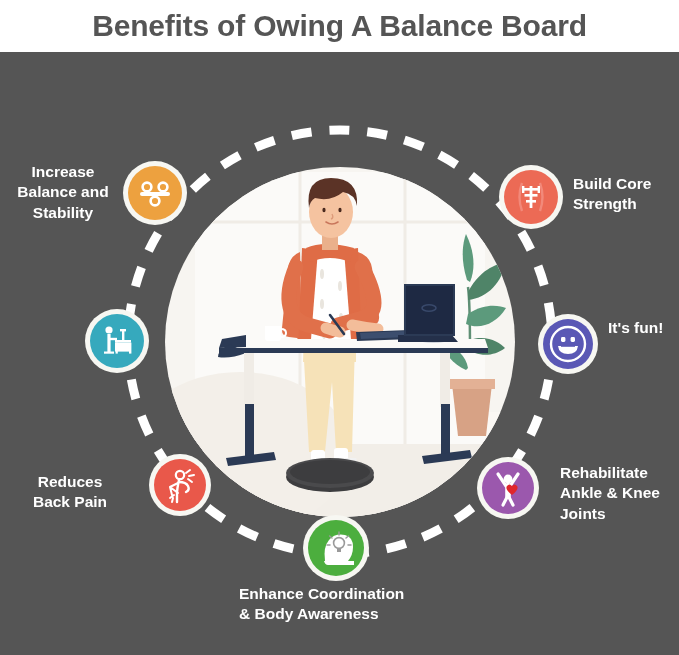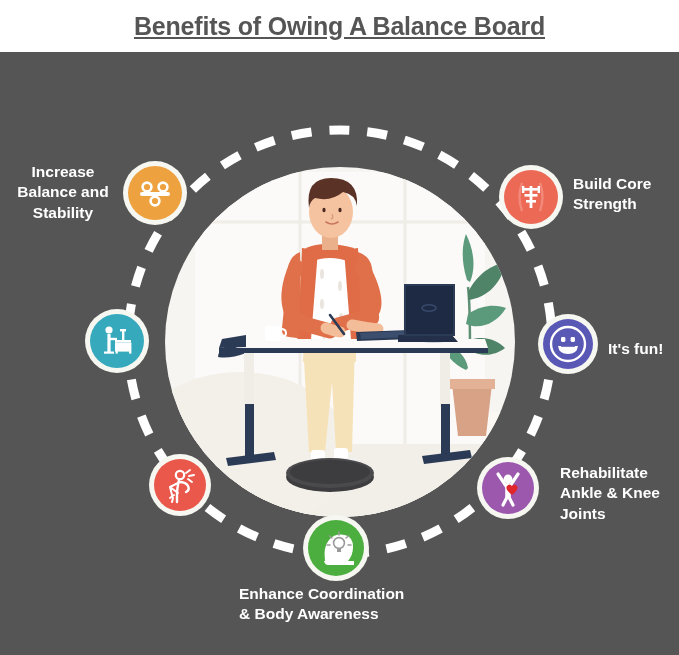--- a/index.html
+++ b/index.html
@@ -19,27 +19,26 @@
     position: absolute;
     left: 0; top: 0;
     width: 679px;
     height: 52px;
     background: #ffffff;
     display: flex;
     align-items: center;
     justify-content: center;
   }
   #title-text {
-    font-size: 25px;
+    font-size: 30px;
     font-weight: bold;
     color: #555555;
     letter-spacing: -0.2px;
     white-space: nowrap;
     text-align: right;
-    text-decoration: underline;
   }
   #canvas {
     position: absolute;
     left: 0; top: 52px;
     width: 679px;
     height: 603px;
     background: #555555;
   }
   #canvas-svg {
     position: absolute;
@@ -258,34 +257,36 @@
         <svg width="40" height="40" viewBox="0 0 40 40">
           <circle cx="20" cy="20" r="17" fill="none" stroke="#ffffff" stroke-width="2.4"></circle>
           <circle cx="20" cy="20" r="13.5" fill="#5a58b5"></circle>
           <rect x="13" y="13" width="4.4" height="5" rx="1.4" fill="#ffffff"></rect>
           <rect x="22.6" y="13" width="4.4" height="5" rx="1.4" fill="#ffffff"></rect>
           <path d="M10 22 h20 q-1 8 -10 8 q-9 0 -10 -8 Z" fill="#ffffff"></path>
           <path d="M13 22 h14" stroke="#5a58b5" stroke-width="1.6"></path>
         </svg>
       </div>
     </div>
-    <div class="label right" style="left:608px; top:287px; width:70px;">It's fun!</div>
+    <div class="label right" style="left:608px; top:266px; width:70px;">It's fun!</div>
 
     <div class="badge" style="left:149px; top:402px; width:62px; height:62px;">
       <div class="badge-inner" style="width:52px; height:52px; background:#e9584a;">
         <svg width="40" height="40" viewBox="0 0 40 40">
           <circle cx="20" cy="10" r="4.2" fill="none" stroke="#ffffff" stroke-width="2.2"></circle>
           <path d="M19 15 q-2 9 -2 14 l0 8" stroke="#ffffff" stroke-width="2.4" fill="none" stroke-linecap="round"></path>
           <path d="M19 17 q7 0 9 4 q2 4 -2 6" stroke="#ffffff" stroke-width="2.4" fill="none" stroke-linecap="round"></path>
           <path d="M10 22 l8 -4 M10 22 l8 6 M10 22 l2 8" stroke="#ffffff" stroke-width="2" fill="none" stroke-linecap="round"></path>
           <path d="M26 8 l4 -3 M29 11 l5 -1 M28 14 l4 3" stroke="#ffffff" stroke-width="2" stroke-linecap="round"></path>
           <path d="M14 30 l-4 3 M13 33 l-1 4" stroke="#ffffff" stroke-width="2" stroke-linecap="round"></path>
         </svg>
       </div>
     </div>
+    <div class="label left" style="left:20px; top:420px; width:100px;">Reduces
+Back Pain</div>
 
     <div class="badge" style="left:477px; top:405px; width:62px; height:62px;">
       <div class="badge-inner" style="width:52px; height:52px; background:#9b58ad;">
         <svg width="40" height="40" viewBox="0 0 40 40">
           <circle cx="20" cy="11" r="4.4" fill="#ffffff"></circle>
           <rect x="17.2" y="15" width="5.6" height="16" rx="2" fill="#ffffff"></rect>
           <path d="M18 18 L10 6" stroke="#ffffff" stroke-width="3.2" stroke-linecap="round"></path>
           <path d="M22 18 L30 6" stroke="#ffffff" stroke-width="3.2" stroke-linecap="round"></path>
           <path d="M18.6 30 L15 37" stroke="#ffffff" stroke-width="3.2" stroke-linecap="round"></path>
           <path d="M21.4 30 L25 37" stroke="#ffffff" stroke-width="3.2" stroke-linecap="round"></path>

